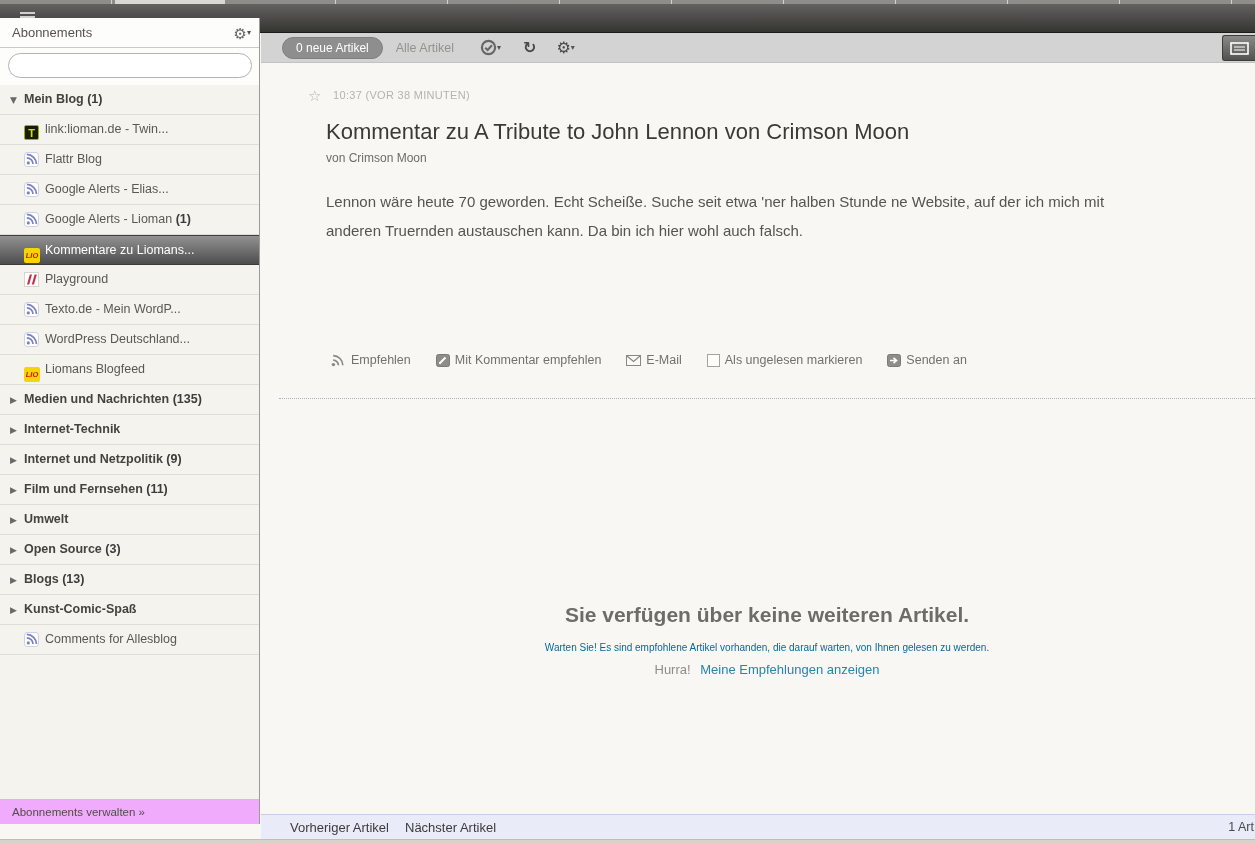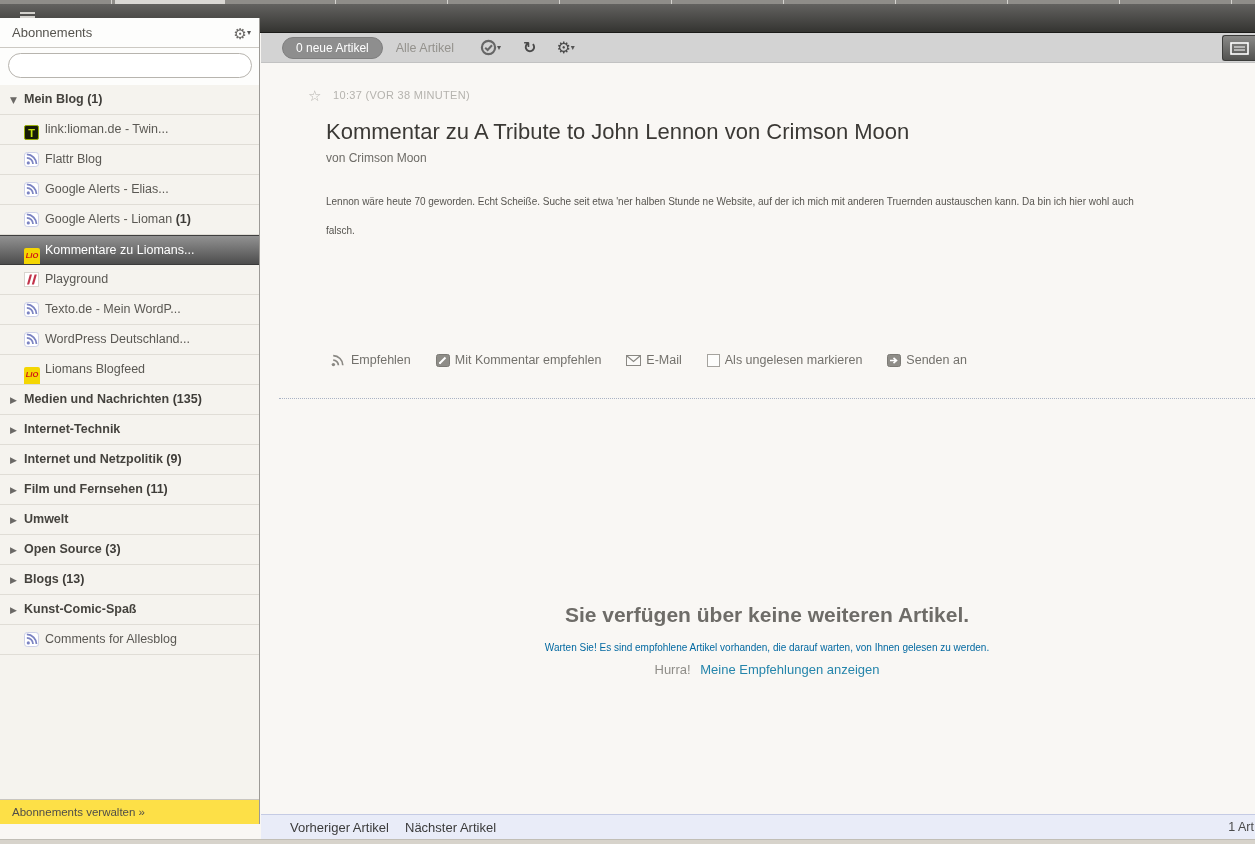--- a/index.html
+++ b/index.html
@@ -39,24 +39,24 @@
   .row.feed { padding-left:24px; font-size:12.5px; color:#5a5853; }
   .row.feed .fi { display:inline-block; width:16px; height:16px; vertical-align:-4px; margin-right:5px; }
   .row .count { font-weight:bold; color:#3e3c38; }
   .row.feed.selected { background:linear-gradient(#929292,#4d4d4d); border-top:1px solid #3f3f3f;
     border-bottom:1px solid #3a3a3a; color:#fff; }
   .row.feed.selected .count { color:#fff; }
 
   .badge { display:inline-block; text-align:center; border-radius:2px; }
   .badge.t { width:15px; height:15px; line-height:15px; background:#181c08; color:#c6e20e;
     border:1px solid #9ab00a; font-weight:bold; font-size:11px; }
-  .badge.lio { width:16px; height:25px; line-height:15px; background:#f4d602; color:#d01414;
+  .badge.lio { width:16px; height:15px; line-height:15px; background:#f4d602; color:#d01414;
     font-weight:bold; font-style:italic; font-size:7.5px; letter-spacing:0; }
 
-  .sb-footer { position:absolute; left:0; bottom:0; width:259px; height:25px; background:#fde047;
+  .sb-footer { position:absolute; left:0; bottom:0; width:259px; height:25px; background:#f0abfc;
     border-top:1px solid #c9c6c0; line-height:25px; padding-left:12px; font-size:11.5px; color:#504e49; cursor:pointer; }
 
   
   .collapse-handle { position:absolute; left:262px; top:436px; font-size:10px; color:#82807c;
     cursor:pointer; font-family:"DejaVu Sans",sans-serif; }
 
   
   .main { position:absolute; left:261px; top:33px; width:994px; height:806px; background:#f9f7f4; }
   .toolbar { position:relative; height:30px; background:#d3d3d3; border-bottom:1px solid #c2c2c2;
     display:flex; align-items:center; padding-left:21px; }
@@ -69,21 +69,21 @@
   .view-toggle { position:absolute; right:0; top:2px; width:33px; height:26px;
     border:1px solid #3c3c3a; border-right:none; border-radius:3px 0 0 3px;
     background:linear-gradient(#8a8a88,#525250); display:flex; align-items:center; justify-content:center; cursor:pointer; }
 
   .content { position:relative; height:751px; }
   .article { position:relative; padding:24px 0 0 47px; }
   .art-meta { font-size:11px; color:#b5b3ae; letter-spacing:.3px; }
   .star { font-size:15px; color:#b5b3ae; margin-right:8px; cursor:pointer; vertical-align:-2px; }
   .art-title { margin:14px 0 0 18px; font-size:22px; font-weight:400; color:#3b3935; }
   .art-byline { margin:6px 0 0 18px; font-size:12px; color:#6e6c67; }
-  .art-body { margin:22px 0 0 18px; width:820px; font-size:10px; line-height:29px; color:#56544f; }
+  .art-body { margin:22px 0 0 18px; width:820px; font-size:15px; line-height:29px; color:#56544f; }
   .art-actions { margin:108px 0 0 23px; display:flex; align-items:center; gap:25px; }
   .action { display:inline-flex; align-items:center; gap:5px; font-size:12.5px; color:#73716c; cursor:pointer; }
   .action .ai { display:inline-flex; align-items:center; }
   .cbx { display:inline-block; width:13px; height:13px; background:#fdfdfc; border:1px solid #a5a39e; }
 
   .rest { margin:31px 0 0 18px; border-top:1px dotted #a9b2c4; height:380px; }
   .empty-state { text-align:center; padding-top:204px; }
   .empty-title { font-size:21px; font-weight:bold; color:#6e6c68; }
   .empty-sub { margin-top:15px; font-size:10px; color:#0369a1; }
   .empty-line3 { margin-top:9px; font-size:13px; color:#8f8d88; }

